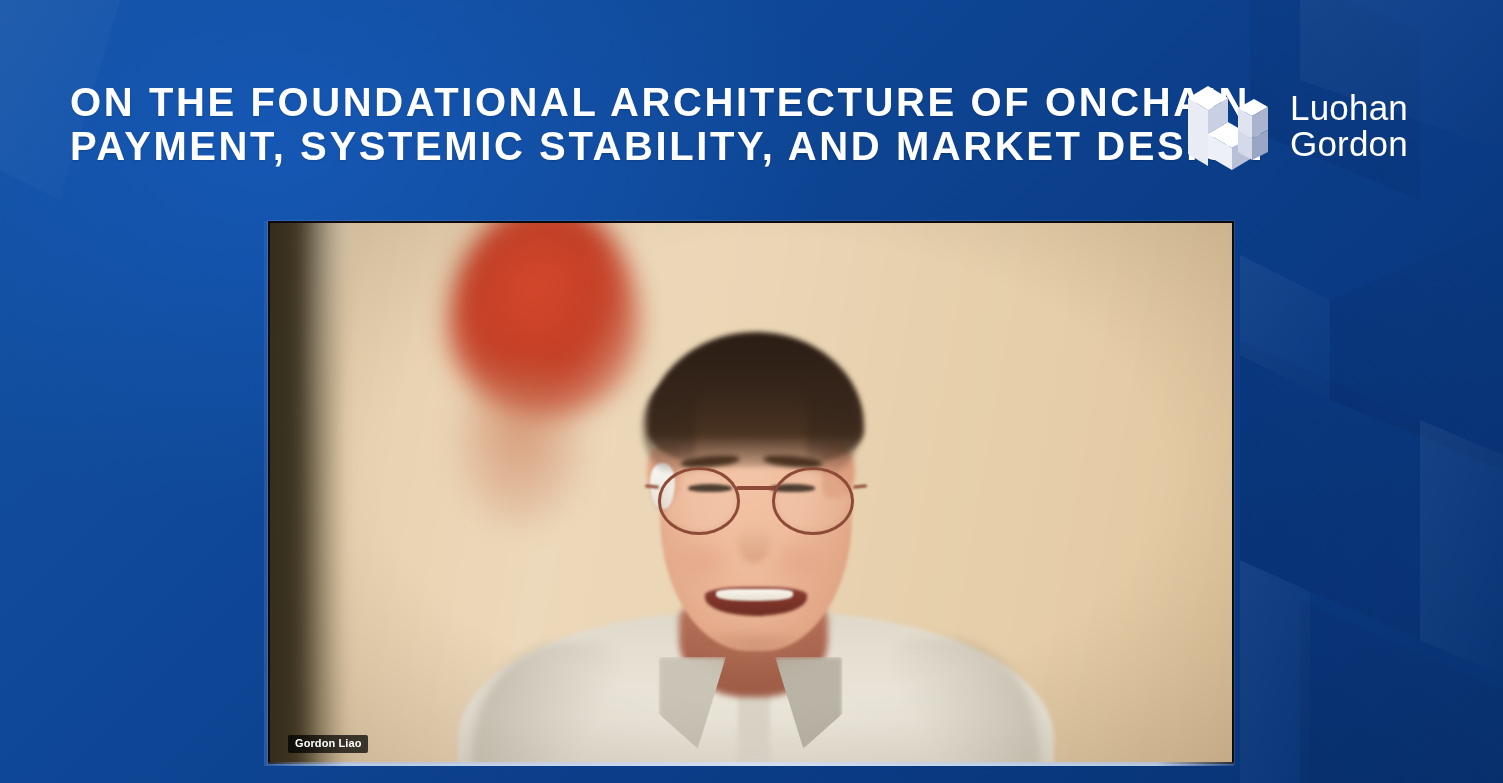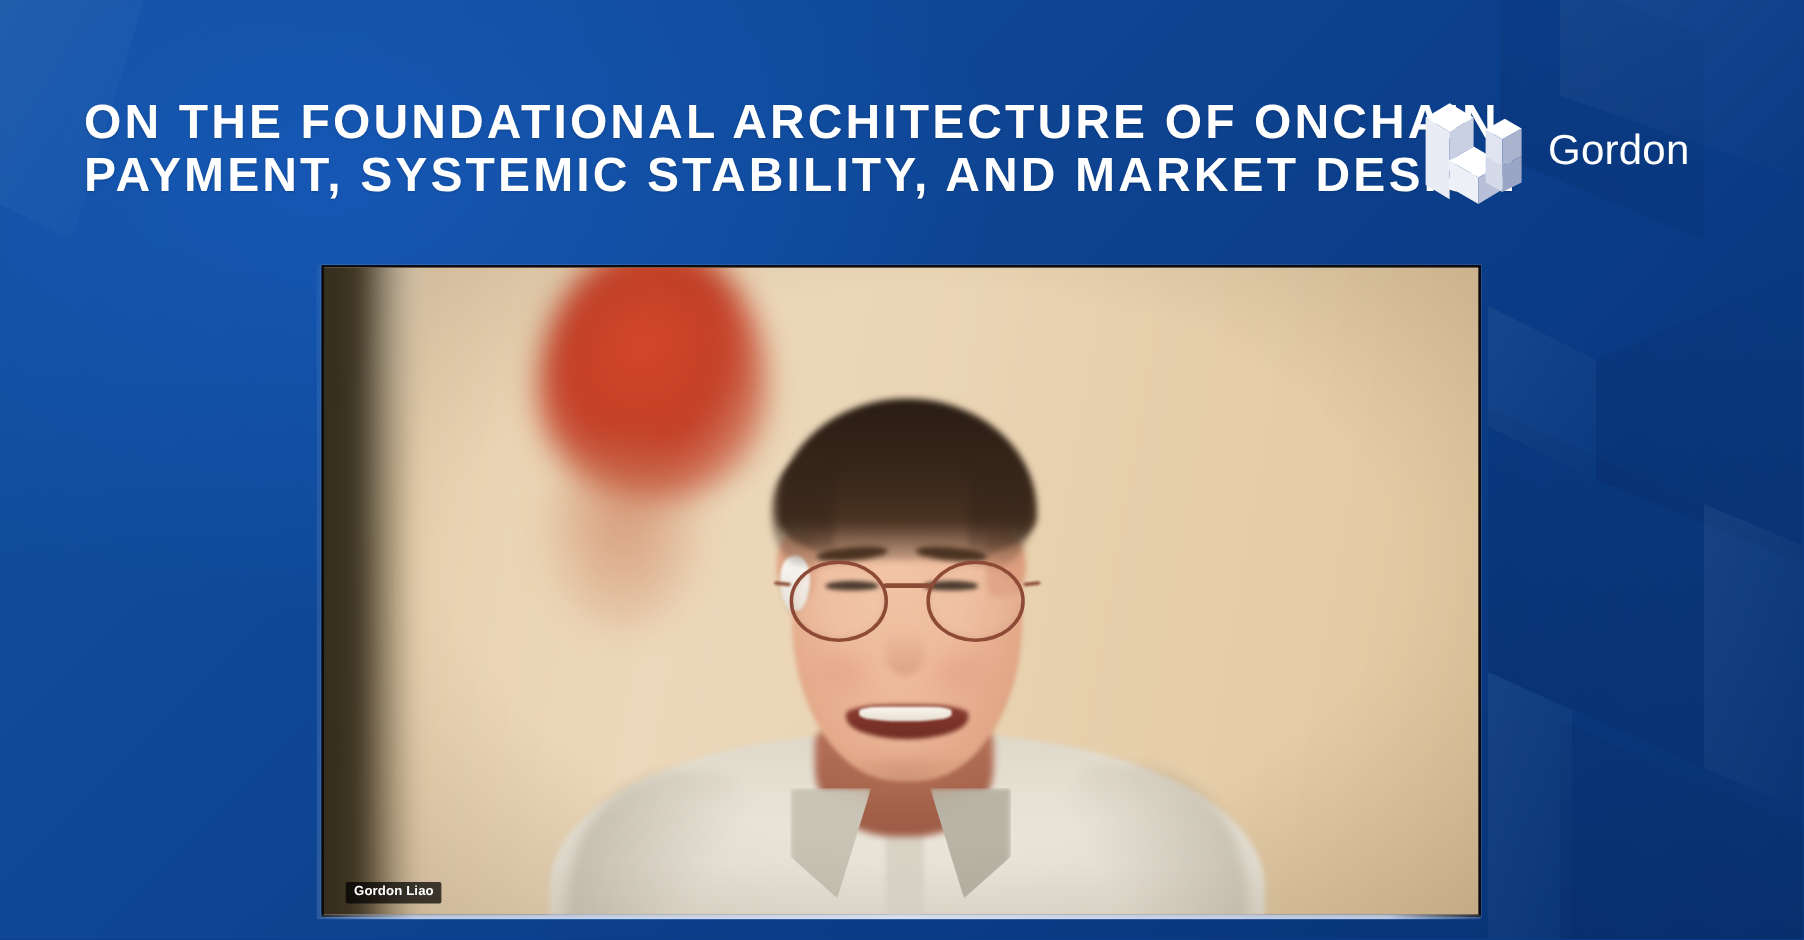--- a/index.html
+++ b/index.html
@@ -423,20 +423,21 @@
       <polygon points="56,30 72,21 86,29 70,38" fill="#ffffff"></polygon>
 
       <polygon points="56,30 70,38 70,60 56,52" fill="#dfe4f0"></polygon>
 
       <polygon points="70,38 86,29 86,52 70,60" fill="#aab4cf"></polygon>
 
       <polygon points="70,60 86,52 86,74 70,82" fill="#9aa6c5"></polygon>
       <polygon points="56,52 70,60 70,82 56,74" fill="#d4dae9"></polygon>
     </svg>
     <div class="logo-text">
+      <span>Luohan</span>
       <span>Gordon</span>
     </div>
   </div>
 
   <div class="tile-edge-left"></div>
   <div class="video-tile">
     <div class="video-inner">
 
       <div class="room"></div>
       <div class="room-dark-col"></div>

